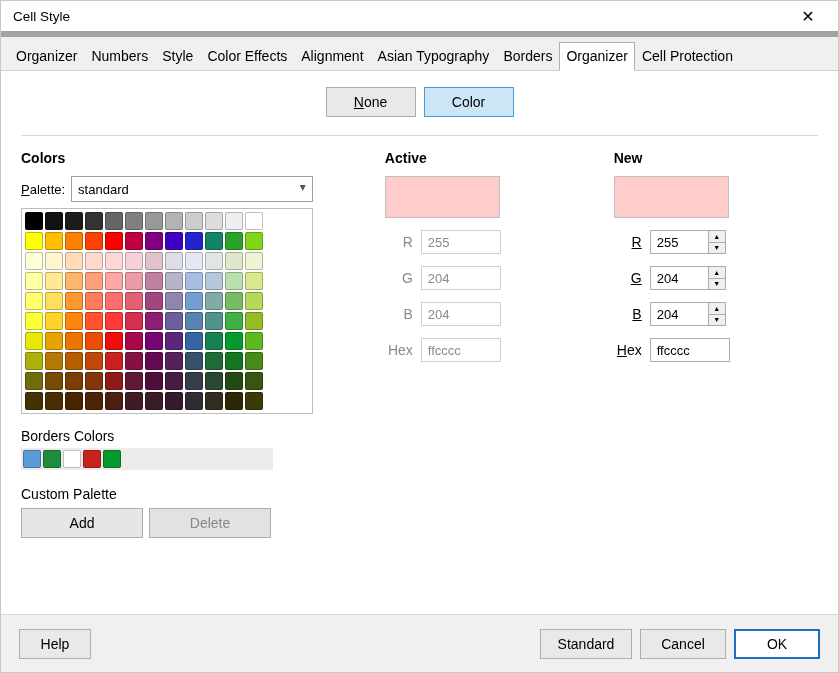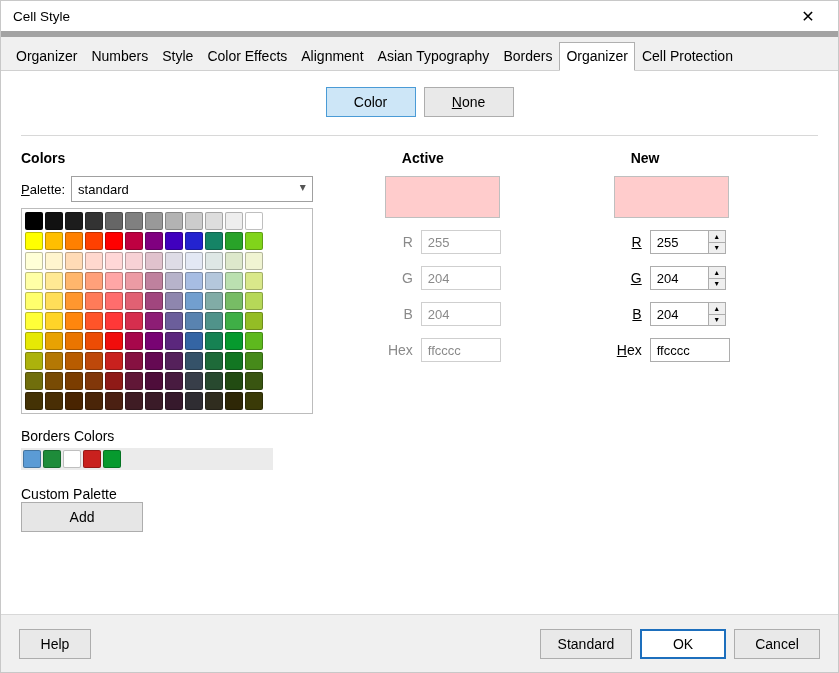--- a/index.html
+++ b/index.html
@@ -130,21 +130,21 @@
     background: #ebebeb;
     height: 22px;
     width: 252px;
     display: flex;
     align-items: center;
     padding-left: 2px;
     gap: 2px;
   }
   .recent-row .sw { width: 18px; height: 18px; border-radius: 2px; }
   .custom-head { margin-top: 16px; font-size: 14px; }
-  .custom-row { display: flex; gap: 6px; }
+  .custom-row { display: flex; gap: 6px; margin-top: 6px; }
   .btn {
     height: 30px;
     border: 1px solid #adadad;
     background: #e6e6e6;
     font-size: 14px;
     display: flex; align-items: center; justify-content: center;
     padding: 0 14px;
     cursor: default;
   }
   .btn.wide { width: 122px; }
@@ -203,21 +203,21 @@
     background: #f0f0f0;
     border-top: 1px solid #d8d8d8;
     display: flex;
     align-items: center;
     padding: 0 18px;
   }
   .bottombar .spacer { flex: 1; }
   .bottombar .btn { width: 86px; margin-left: 8px; background: #e9e9e9; border: 1px solid #adadad; }
   .bottombar .btn.help { width: 72px; margin-left: 0; }
   .bottombar .btn.primary { border: 2px solid #1d6fbd; background: #ffffff; }
-  .new-col .sect-head, .active-col .sect-head { margin-left: 17px; }
+  .new-col .sect-head, .active-col .sect-head { margin-left: 0; }
   .active-col .preview, .new-col .preview { margin-left: 0; }
   .active-col .fieldrow { margin-left: -2px; }
   .new-col .fieldrow { margin-left: -2px; }
 </style>
 </head>
 <body>
 
 <div class="window">
   <div class="titlebar">
     <div class="title">Cell Style</div>
@@ -231,25 +231,25 @@
       <div class="tab">Color Effects</div>
       <div class="tab">Alignment</div>
       <div class="tab">Asian Typography</div>
       <div class="tab">Borders</div>
       <div class="tab active">Organizer</div>
       <div class="tab">Cell Protection</div>
     </div>
 
   <div class="content">
     <div class="mode-row">
+      <div class="mode-btn">
+        <span><span class="ul">N</span><span>one</span></span>
+      </div>
       <div class="mode-btn selected">
         <span>Color</span>
-      </div>
-      <div class="mode-btn">
-        <span><span class="ul">N</span><span>one</span></span>
       </div>
     </div>
     <hr class="sep">
 
     <div class="three-col">
 
       <div class="col colors">
         <div class="sect-head">Colors</div>
         <div class="palette-row">
           <span class="palette-label"><span class="ul">P</span>alette:</span>
@@ -387,20 +387,23 @@
             <div class="sw" style="background: rgb(30, 140, 58);"></div>
             <div class="sw" style="background: rgb(255, 255, 255);"></div>
             <div class="sw" style="background: rgb(201, 33, 30);"></div>
             <div class="sw" style="background: rgb(6, 154, 46);"></div>
           </div>
         <div class="custom-head">Custom Palette</div>
         <div class="custom-row">
           <div class="btn wide">
               <span><span class="ul">A</span>dd</span>
             </div>
+          <div class="btn wide disabled">
+              <span>Delete</span>
+            </div>
         </div>
       </div>
 
       <div class="col active-col">
         <div class="sect-head">Active</div>
         <div class="preview" id="active-preview" style="background: rgb(255, 204, 204);"></div>
         <div class="fieldrow disabled">
           <span class="lbl">R</span>
           <div class="fld">255</div>
         </div>
@@ -461,20 +464,20 @@
   </div>
 
   <div class="bottombar">
     <div class="btn help">
         <span><span class="ul">H</span>elp</span>
       </div>
     <div class="spacer"></div>
     <div class="btn" style="width:92px">
         <span>Standard</span>
       </div>
+    <div class="btn">
+        <span>Cancel</span>
+      </div>
     <div class="btn primary">
         <span><span class="ul">O</span>K</span>
       </div>
-    <div class="btn">
-        <span>Cancel</span>
-      </div>
   </div>
 </div>
 
 </body></html>

